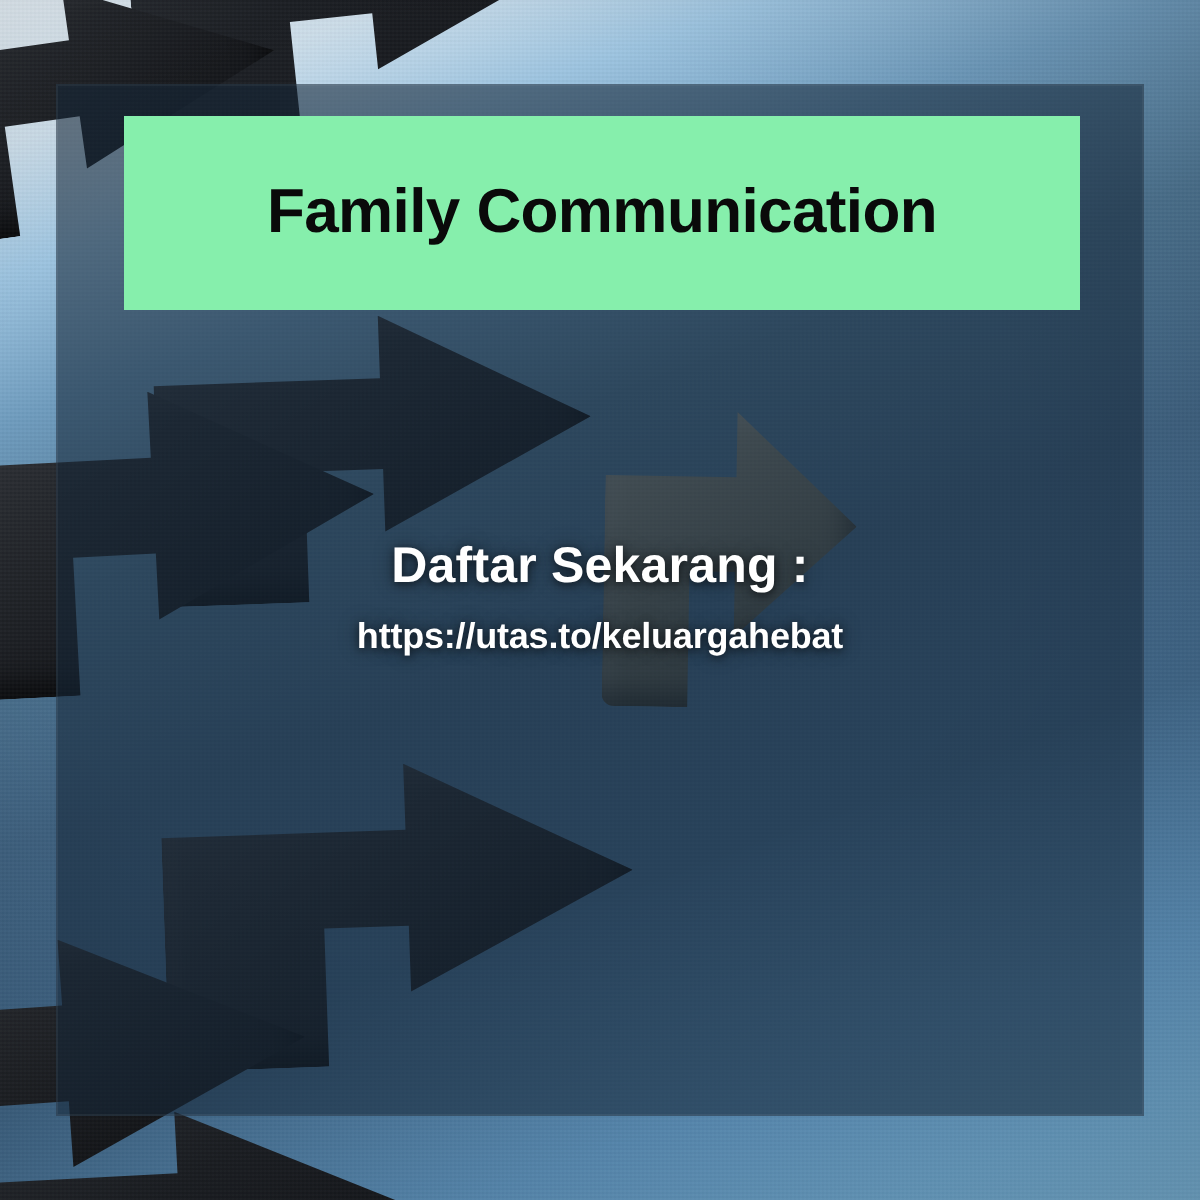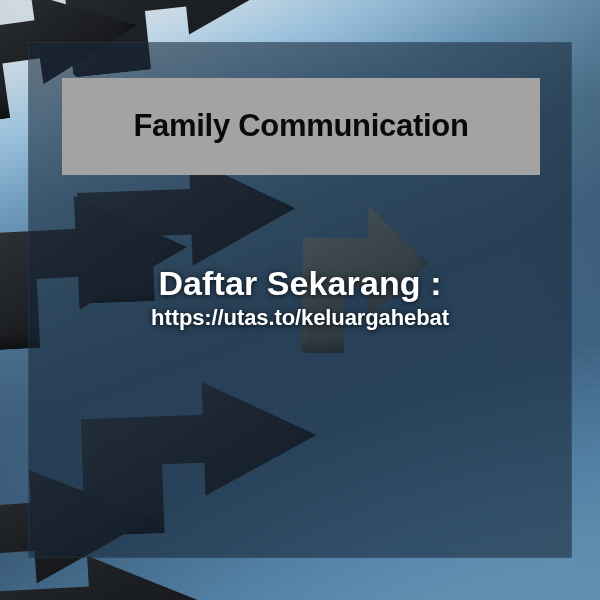--- a/index.html
+++ b/index.html
@@ -106,28 +106,27 @@
     box-shadow: 0 0 0 1px rgba(255,255,255,0.05) inset;
   }
 
   
   #title-banner {
     position: absolute;
     left: 62px;
     top: 58px;
     width: 478px;
     height: 97px;
-    background: #a3a3a3;
+    background: #86efac;
     display: flex;
     flex-direction: column;
     align-items: center;
     justify-content: center;
     box-sizing: border-box;
     padding: 4px 10px 6px;
-    margin-top: 20px;
   }
   .title-line {
     color: #0a0a0a;
     font-family: "Liberation Sans", sans-serif;
     font-weight: bold;
     font-size: 31px;
     line-height: 41px;
     letter-spacing: -0.3px;
     text-align: center;
     white-space: nowrap;
@@ -141,22 +140,22 @@
     width: 544px;
     text-align: center;
   }
   .cta-line {
     color: #ffffff;
     font-family: "Liberation Sans", sans-serif;
     font-weight: bold;
     text-shadow: 0 1px 4px rgba(0,0,0,.60), 0 0 10px rgba(0,0,0,.35);
     white-space: nowrap;
   }
-  #cta-label { font-size: 34px; line-height: 34px; letter-spacing: .1px; text-align: center; }
-  #cta-url   { font-size: 22px; line-height: 36px; letter-spacing: -0.1px; }
+  #cta-label { font-size: 25px; line-height: 34px; letter-spacing: .1px; text-align: center; }
+  #cta-url   { font-size: 18px; line-height: 36px; letter-spacing: -0.1px; }
 </style>
 </head>
 <body>
 
 <div id="poster">
 
   <div class="photo">
 
     <div id="arrow-f" class="arrow ar-mid">
       <div class="arrow-shadow ar-mid"></div>

